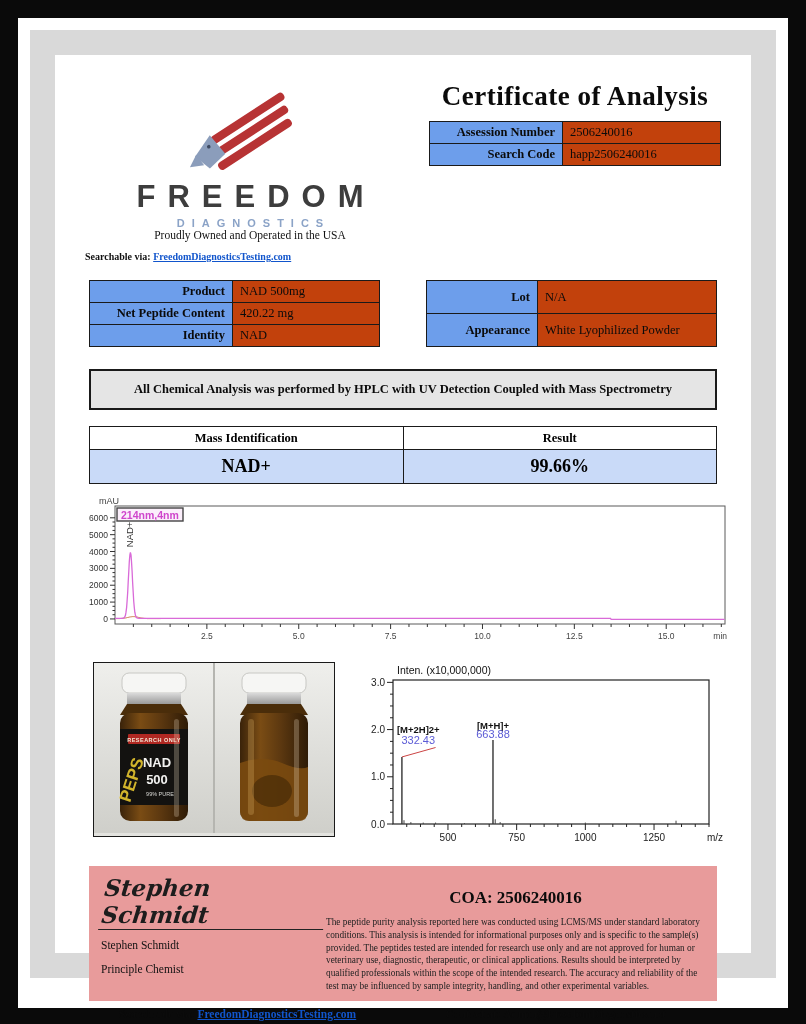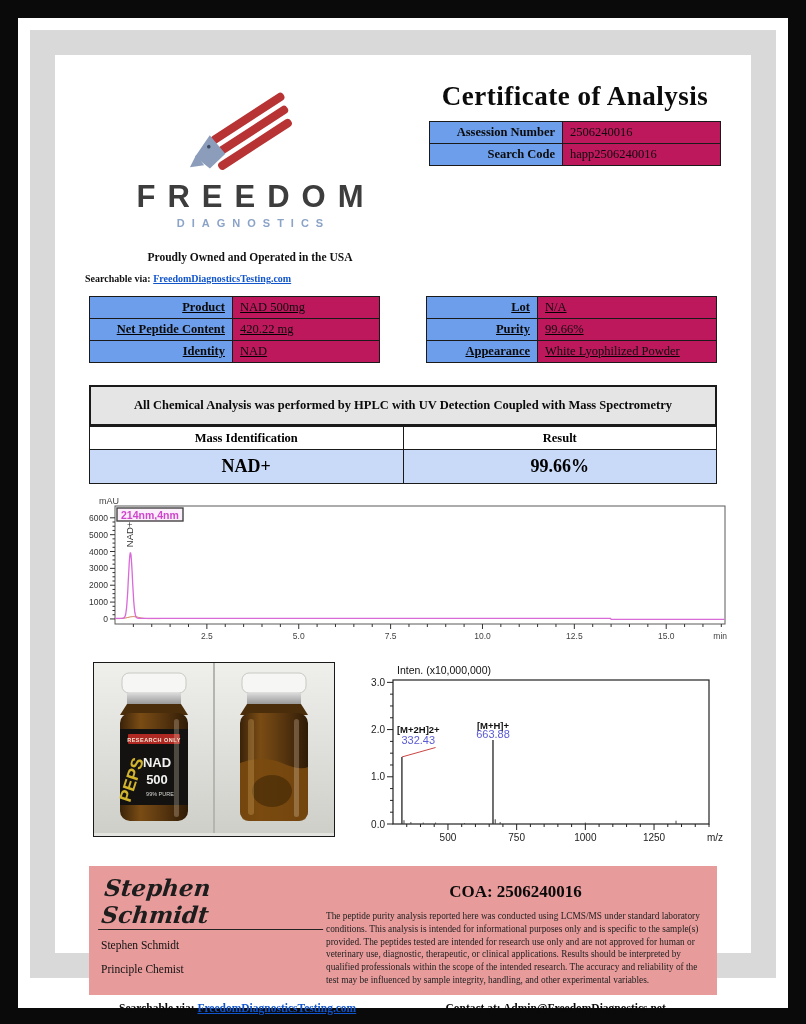--- a/index.html
+++ b/index.html
@@ -12,66 +12,66 @@
   .doc{position:absolute;left:25px;top:25px;right:25px;bottom:25px;background:#ffffff;
        padding:26px 30px 10px 30px;box-sizing:border-box;}
 
   
   .header-row{display:flex;align-items:flex-start;}
   .logo-col{width:330px;text-align:center;padding-top:4px;}
   .brand{font-family:"Liberation Sans",sans-serif;font-weight:bold;font-size:31px;
          letter-spacing:12px;color:#3d3d3d;margin-top:2px;text-indent:12px;}
   .brand-sub{font-family:"Liberation Sans",sans-serif;font-weight:bold;font-size:11px;
          letter-spacing:7px;color:#8ba3c7;margin-top:2px;text-indent:7px;}
-  .tagline{font-weight:bold;font-size:11.5px;color:#111;margin-top:22px;}
+  .tagline{font-weight:normal;font-size:11.5px;color:#111;}
   .searchable{font-weight:bold;font-size:10px;color:#111;margin-top:10px;text-align:left;}
   .link{color:#1155cc;text-decoration:underline;font-weight:bold;}
 
   .right-col{flex:1;padding-left:14px;}
   .coa-title{font-size:27px;font-weight:bold;color:#0b0b0b;text-align:center;letter-spacing:.5px;}
 
   table.info{border-collapse:collapse;width:100%;margin-top:9px;}
   table.info td{border:1.4px solid #1a1a1a;font-size:12.5px;padding:2px 7px;height:17px;}
   td.lbl{background:#6d9eeb;font-weight:bold;color:#0b0b0b;text-align:right;}
-  td.val{background:#be185d;color:#0b0b0b;}
-
-  
-  .tables-row{display:flex;gap:46px;margin-top:12px;padding:0 4px;text-decoration:underline;}
+  td.val{background:#c2410c;color:#0b0b0b;}
+
+  
+  .tables-row{display:flex;gap:46px;margin-top:18px;padding:0 4px;}
   .tables-row table.info{margin-top:0;}
   .tbl-left{width:300px;}
   .tbl-right{width:290px;}
 
   
   .banner{margin:22px 4px 0 4px;background:#e5e5e5;border:2px solid #1a1a1a;
           text-align:center;font-weight:bold;font-size:12.5px;color:#0b0b0b;
           padding:11px 12px;box-sizing:border-box;}
 
   
-  table.mass{border-collapse:collapse;width:calc(100% - 8px);margin:0 4px 0 4px;padding-left:44px;}
+  table.mass{border-collapse:collapse;width:calc(100% - 8px);margin:16px 4px 0 4px;padding-left:44px;}
   table.mass td{border:1.4px solid #1a1a1a;text-align:center;}
   td.mhead{background:#ffffff;font-weight:bold;font-size:12.5px;height:20px;}
   td.mval{background:#c9daf8;font-weight:bold;font-size:18px;height:31px;}
 
   
   .chrom-wrap{margin-top:12px;}
   .bottom-row{display:flex;margin-top:4px;align-items:flex-start;}
   .vial-box{margin-left:8px;border:1.5px solid #1a1a1a;width:243px;height:173px;background:#e3e3df;}
   .spec-box{margin-left:22px;}
 
   
   .sig-block{margin:12px 4px 0 4px;background:#e89b9b;padding:8px 12px 8px 12px;
              box-sizing:border-box;display:flex;}
   .sig-left{width:225px;flex:none;}
   .script{font-family:"DejaVu Serif",serif;font-style:italic;font-weight:bold;font-size:23px;
           color:#1d1d1d;display:inline-block;border-bottom:1.6px solid #222;
           padding:0 10px 1px 2px;transform:skewX(-6deg);}
   .sig-name{font-size:11.5px;color:#111;margin-top:9px;}
   .sig-title{font-size:11.5px;color:#111;margin-top:12px;}
   .sig-right{flex:1;}
-  .coa-line{font-weight:bold;font-size:17px;text-align:center;color:#0b0b0b;margin-top:8px;}
+  .coa-line{font-weight:bold;font-size:17px;text-align:center;color:#0b0b0b;margin-top:14px;}
   .disclaimer{font-size:9.3px;color:#222;line-height:1.38;margin-top:8px;text-align:left;}
 
   
   .footer-row{display:flex;margin-top:7px;font-weight:bold;font-size:11.5px;color:#0b0b0b;}
   .footer-left{width:48%;text-align:center;}
   .footer-right{width:52%;text-align:center;}
 </style>
 </head>
 <body>
 
@@ -132,24 +132,20 @@
             <td class="lbl">Identity</td>
             <td class="val">NAD</td>
           </tr>
         </tbody>
           </table>
         <table class="info tbl-right">
           <tbody>
               <tr>
             <td class="lbl" style="width:96px">Lot</td>
             <td class="val">N/A</td>
-          </tr>
-          <tr>
-            <td class="lbl">Purity</td>
-            <td class="val">99.66%</td>
           </tr>
           <tr>
             <td class="lbl">Appearance</td>
             <td class="val">White Lyophilized Powder</td>
           </tr>
         </tbody>
           </table>
       </div>
 
       <div class="banner">All Chemical Analysis was performed by HPLC with UV Detection Coupled with Mass Spectrometry</div>

